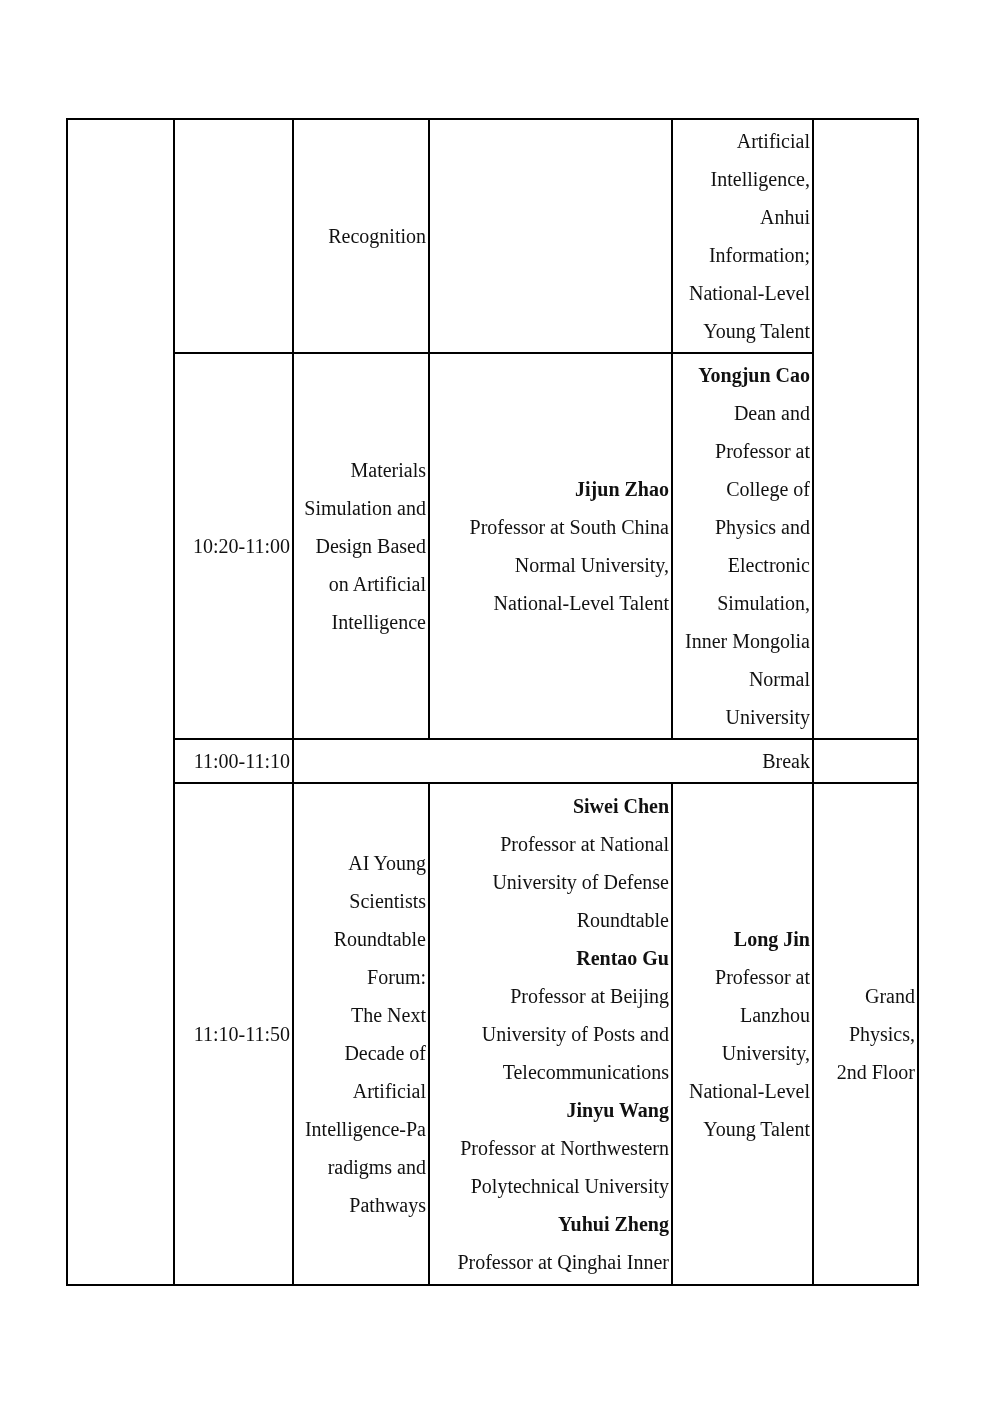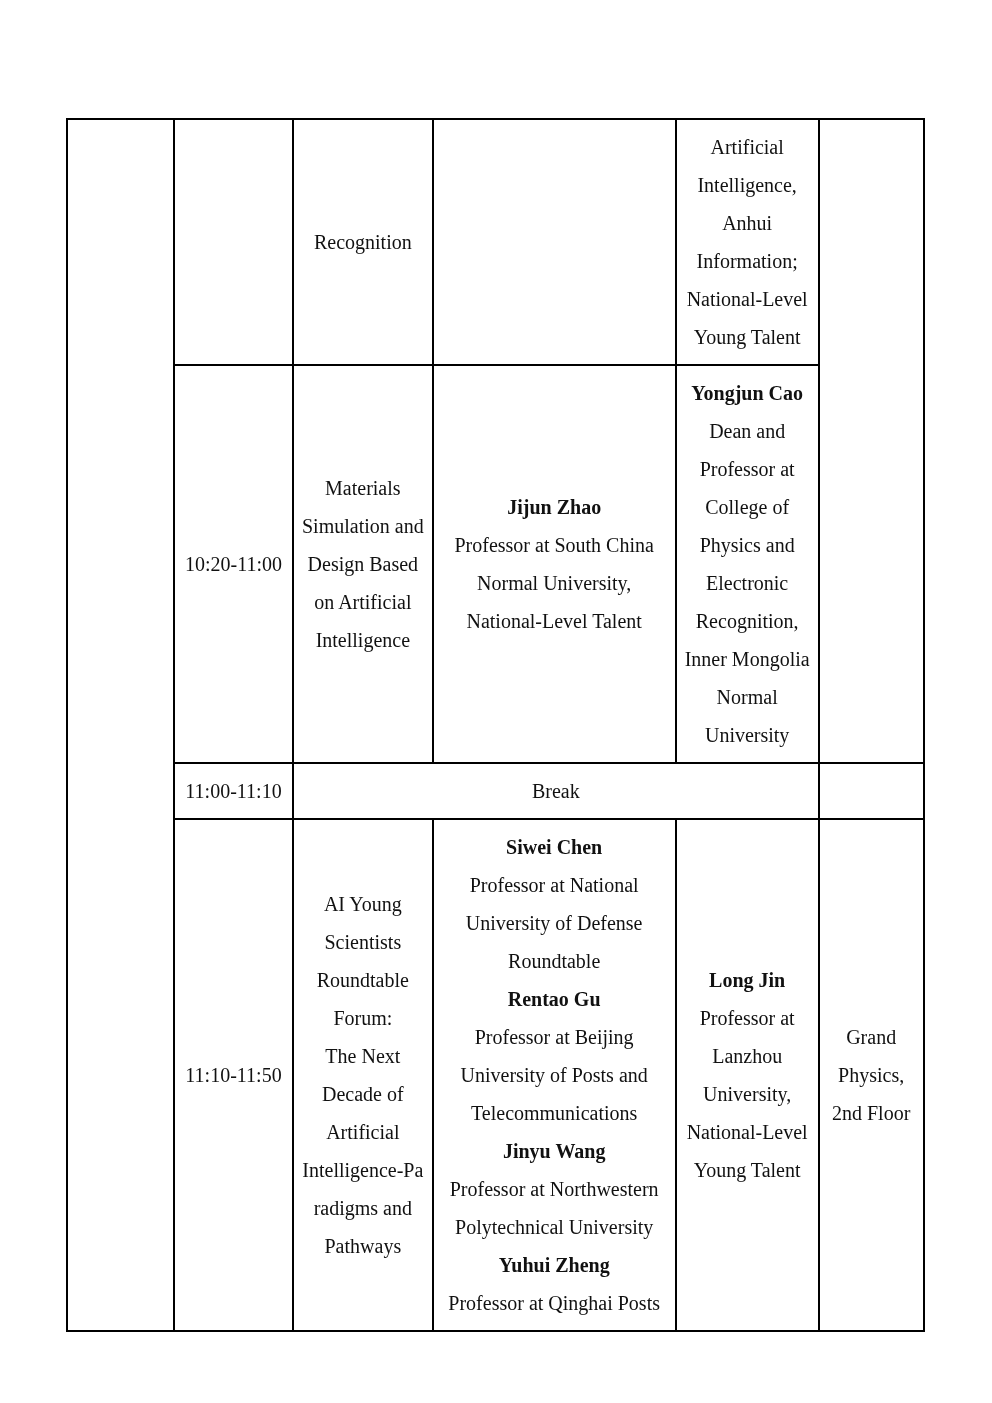--- a/index.html
+++ b/index.html
@@ -18,23 +18,23 @@
   }
   table.schedule {
     position: absolute;
     left: 66px;
     top: 118px;
     border-collapse: collapse;
     table-layout: fixed;
   }
   table.schedule td {
     border: 2px solid #000000;
-    padding: 8px;
+    padding: 2px;
     font-size: 20px;
-    text-align: center;
+    text-align: right;
     vertical-align: middle;
     overflow: visible;
   }
   .line {
     line-height: 38px;
     white-space: nowrap;
   }
   .bold { font-weight: bold; }
   td.v-top { vertical-align: top; padding-top: 5px; }
   
@@ -99,21 +99,21 @@
             <div class="line">Normal University,</div>
             <div class="line">National-Level Talent</div>
           </td>
         <td>
             <div class="line bold">Yongjun Cao</div>
             <div class="line">Dean and</div>
             <div class="line">Professor at</div>
             <div class="line">College of</div>
             <div class="line">Physics and</div>
             <div class="line">Electronic</div>
-            <div class="line">Recognition,</div>
+            <div class="line">Simulation,</div>
             <div class="line">Inner Mongolia</div>
             <div class="line">Normal</div>
             <div class="line">University</div>
           </td>
       </tr>
       <tr class="r3">
         <td>
           <div class="time-text">11:00-11:10</div>
         </td>
         <td colspan="3">
@@ -143,21 +143,21 @@
             <div class="line">University of Defense</div>
             <div class="line">Roundtable</div>
             <div class="line bold">Rentao Gu</div>
             <div class="line">Professor at Beijing</div>
             <div class="line">University of Posts and</div>
             <div class="line">Telecommunications</div>
             <div class="line bold">Jinyu Wang</div>
             <div class="line">Professor at Northwestern</div>
             <div class="line">Polytechnical University</div>
             <div class="line bold">Yuhui Zheng</div>
-            <div class="line">Professor at Qinghai Posts</div>
+            <div class="line">Professor at Qinghai Inner</div>
           </td>
         <td>
             <div class="line bold">Long Jin</div>
             <div class="line">Professor at</div>
             <div class="line">Lanzhou</div>
             <div class="line">University,</div>
             <div class="line">National-Level</div>
             <div class="line">Young Talent</div>
           </td>
         <td>

